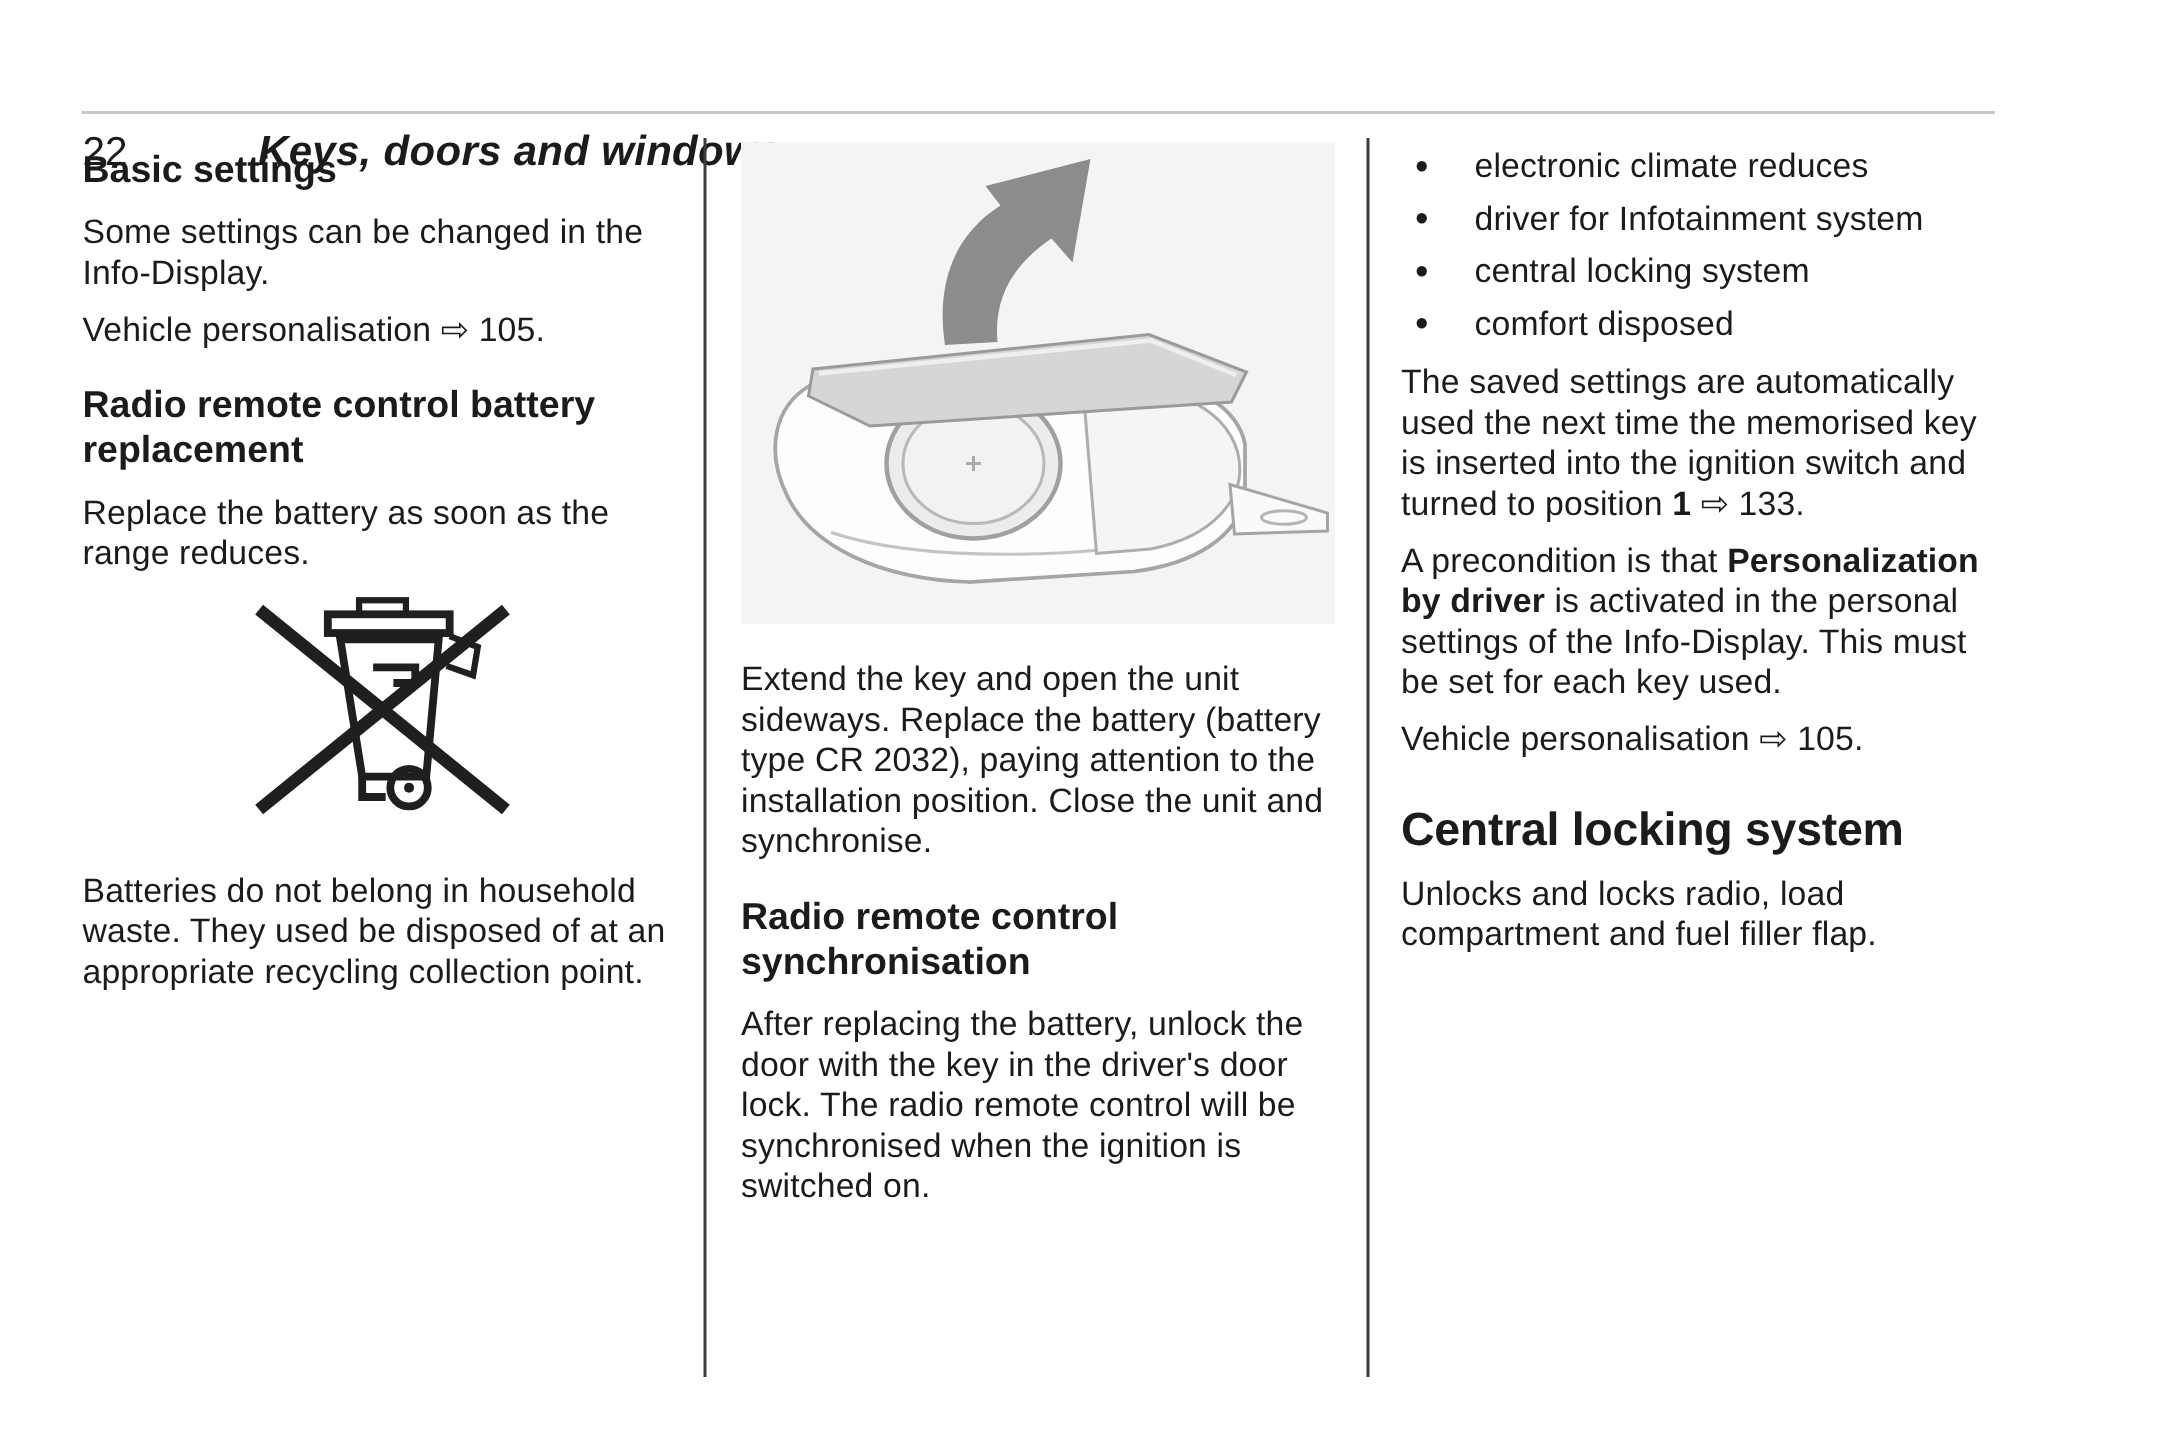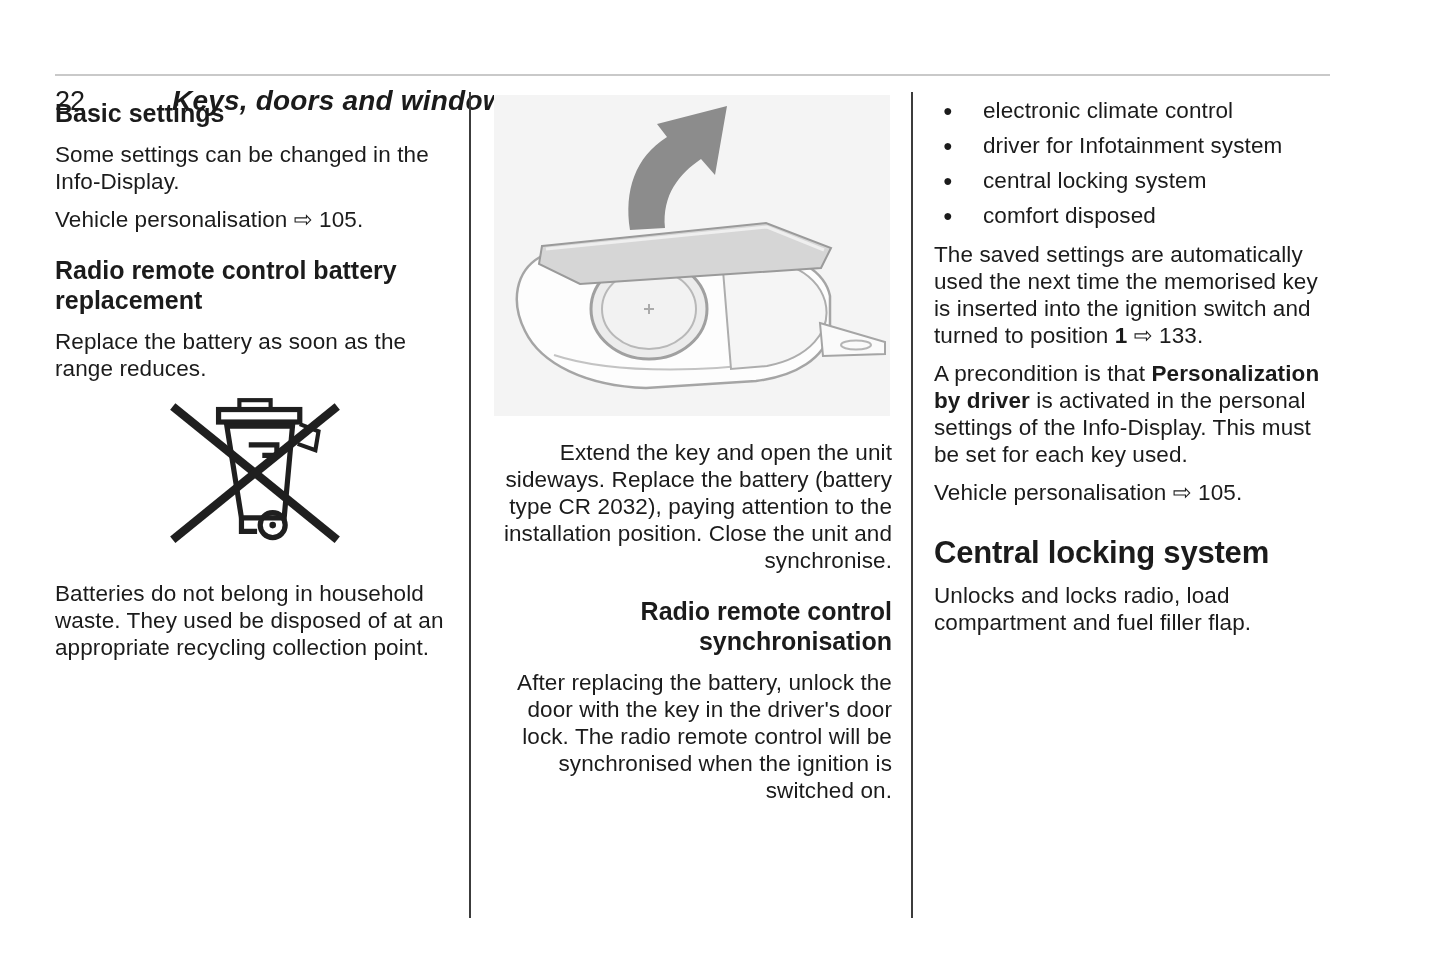--- a/index.html
+++ b/index.html
@@ -10,21 +10,21 @@
   
   .header { position:absolute; left:55px; top:41px; display:flex; align-items:baseline; }
   .page-num { font-size:27px; font-weight:normal; width:117px;margin-top:45px; }
   .chapter { font-size:28px; font-weight:bold; letter-spacing:0.2px;font-style:italic; }
   .header-rule { position:absolute; left:55px; top:74px; width:1275px; height:2px;
                  background:#2e2e2e; border-bottom:2px solid #c9c9c9; }
 
   
   .col { position:absolute; top:95px; font-size:22.5px; line-height:27px; letter-spacing:0.1px; }
   #col1 { left:55px;  width:400px; }
-  #col2 { left:494px; width:398px;text-align:right; }
+  #col2 { left:494px; width:398px; }
   #col3 { left:934px; width:400px; }
 
   .vdivider { position:absolute; top:92px; width:2px; height:826px; background:#3c3c3c; }
   #divider1 { left:469px; }
   #divider2 { left:911px; }
 
   p { margin:0 0 11px 0; }
   .h-med { font-size:25px; font-weight:bold; line-height:30px; margin:22px 0 13px 0; letter-spacing:0; }
   .h-med.first { margin-top:3px; }
   .h-big { font-size:31px; font-weight:bold; line-height:36px; margin:0 0 11px 0; letter-spacing:-0.2px; }
@@ -123,21 +123,21 @@
 
     <div class="h-med">Radio remote control synchronisation</div>
     <p>After replacing the battery, unlock the door with the key in the driver's door lock. The radio remote control will be synchronised when the ignition is switched on.</p>
   </div>
 
   <div class="vdivider" id="divider2"></div>
 
   <div class="col" id="col3">
 
     <ul class="bullets">
-      <li>electronic climate control</li>
+      <li>electronic climate reduces</li>
       <li>driver for Infotainment system</li>
       <li>central locking system</li>
       <li>comfort disposed</li>
     </ul>
 
     <p><span>The saved settings are automatically used the next time the memorised key is inserted into the ignition switch and turned to position </span><b>1</b><span> ⇨ 133.</span></p>
 
     <p><span>A precondition is that </span><b>Personalization by driver</b><span> is activated in the personal settings of the Info-Display. This must be set for each key used.</span></p>
 
     <p>Vehicle personalisation ⇨ 105.</p>

